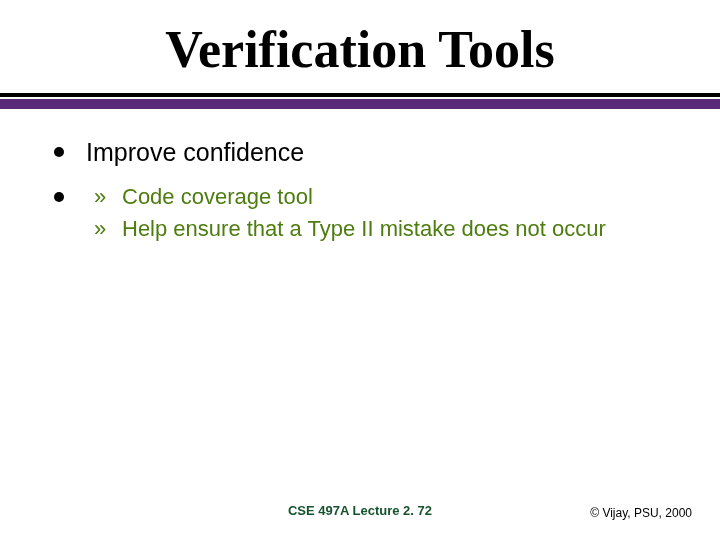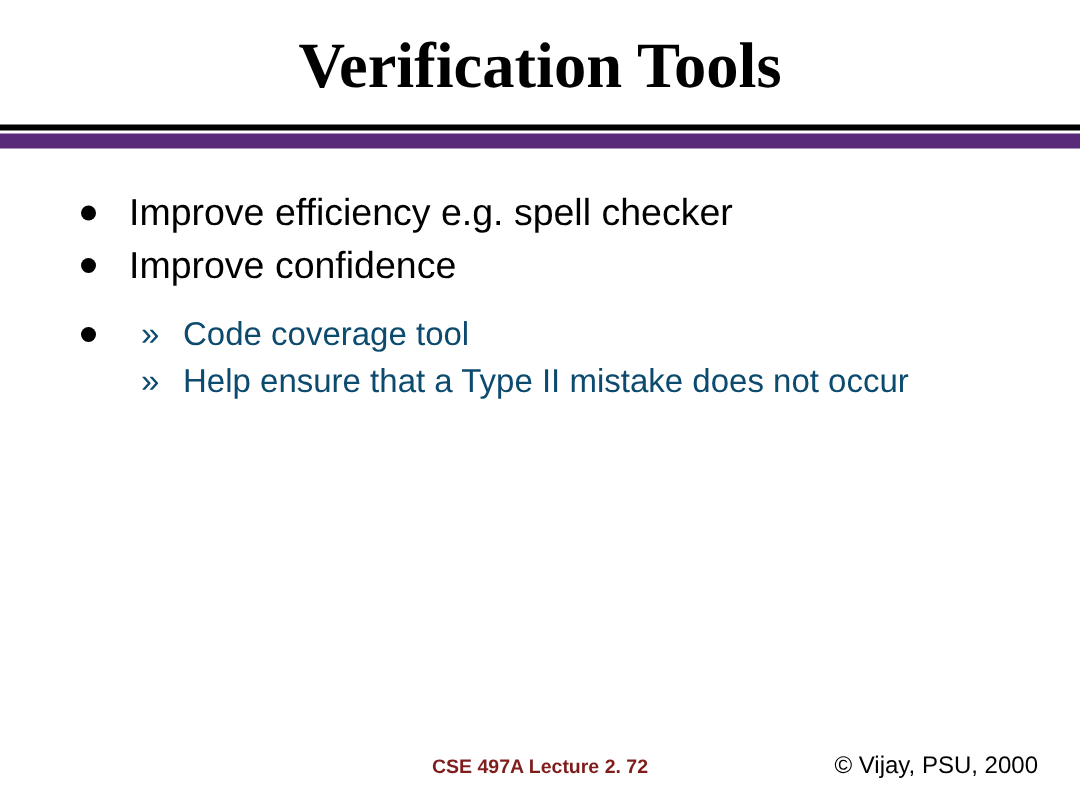--- a/index.html
+++ b/index.html
@@ -6,21 +6,21 @@
   html, body { width: 720px; height: 540px; background: #fff; font-family: Arial, Helvetica, sans-serif; }
   .slide {
     width: 720px;
     height: 540px;
     position: relative;
     padding: 20px 0 0 0;
   }
   .title {
     font-family: "Times New Roman", Times, serif;
     font-weight: bold;
-    font-size: 43px;
+    font-size: 52px;
     text-align: center;
     color: #000;
     margin-bottom: 14px;
   }
   .rule-group { width: 100%; }
   .rule1 { height: 4px; background: #000; }
   .rule2 { height: 10px; background: #5a2a7a; margin-top: 2px; }
   .content {
     padding: 28px 34px 0 54px;
   }
@@ -41,62 +41,61 @@
     width: 10px;
     height: 10px;
     background: #000;
     border-radius: 50%;
   }
   .subs { list-style: none; margin-top: 14px; margin-left: 8px; }
   .subs > li {
     position: relative;
     font-size: 22px;
     line-height: 1.35;
-    color: #0c4a6e;
+    color: #4d7c0f;
     padding-left: 28px;
     margin-bottom: 2px;
   }
   .subs > li::before {
     content: "»";
     position: absolute;
     left: 0;
     top: 0;
     font-size: 22px;
   }
   .footer-center {
     position: absolute;
     bottom: 22px;
     left: 0;
     right: 0;
     text-align: center;
     font-size: 13px;
     font-weight: bold;
-    color: #7f1d1d;
+    color: #14532d;
   }
   .footer-right {
     position: absolute;
     bottom: 20px;
     right: 28px;
-    font-size: 16px;
+    font-size: 12px;
     color: #000;
   }
 </style>
 </head>
 <body>
 
 <div class="slide">
   <h1 class="title">Verification Tools</h1>
   <div class="rule-group">
     <div class="rule1"></div>
     <div class="rule2"></div>
   </div>
 
   <div class="content">
     <ul class="bullets">
-      <li><span>Improve efficiency e.g. spell checker</span></li>
       <li><span>Improve confidence</span></li>
       <li>
         <ul class="subs">
           <li><span>Code coverage tool</span></li>
           <li><span>Help ensure that a Type II mistake does not occur</span></li>
         </ul>
       </li>
     </ul>
   </div>
 

